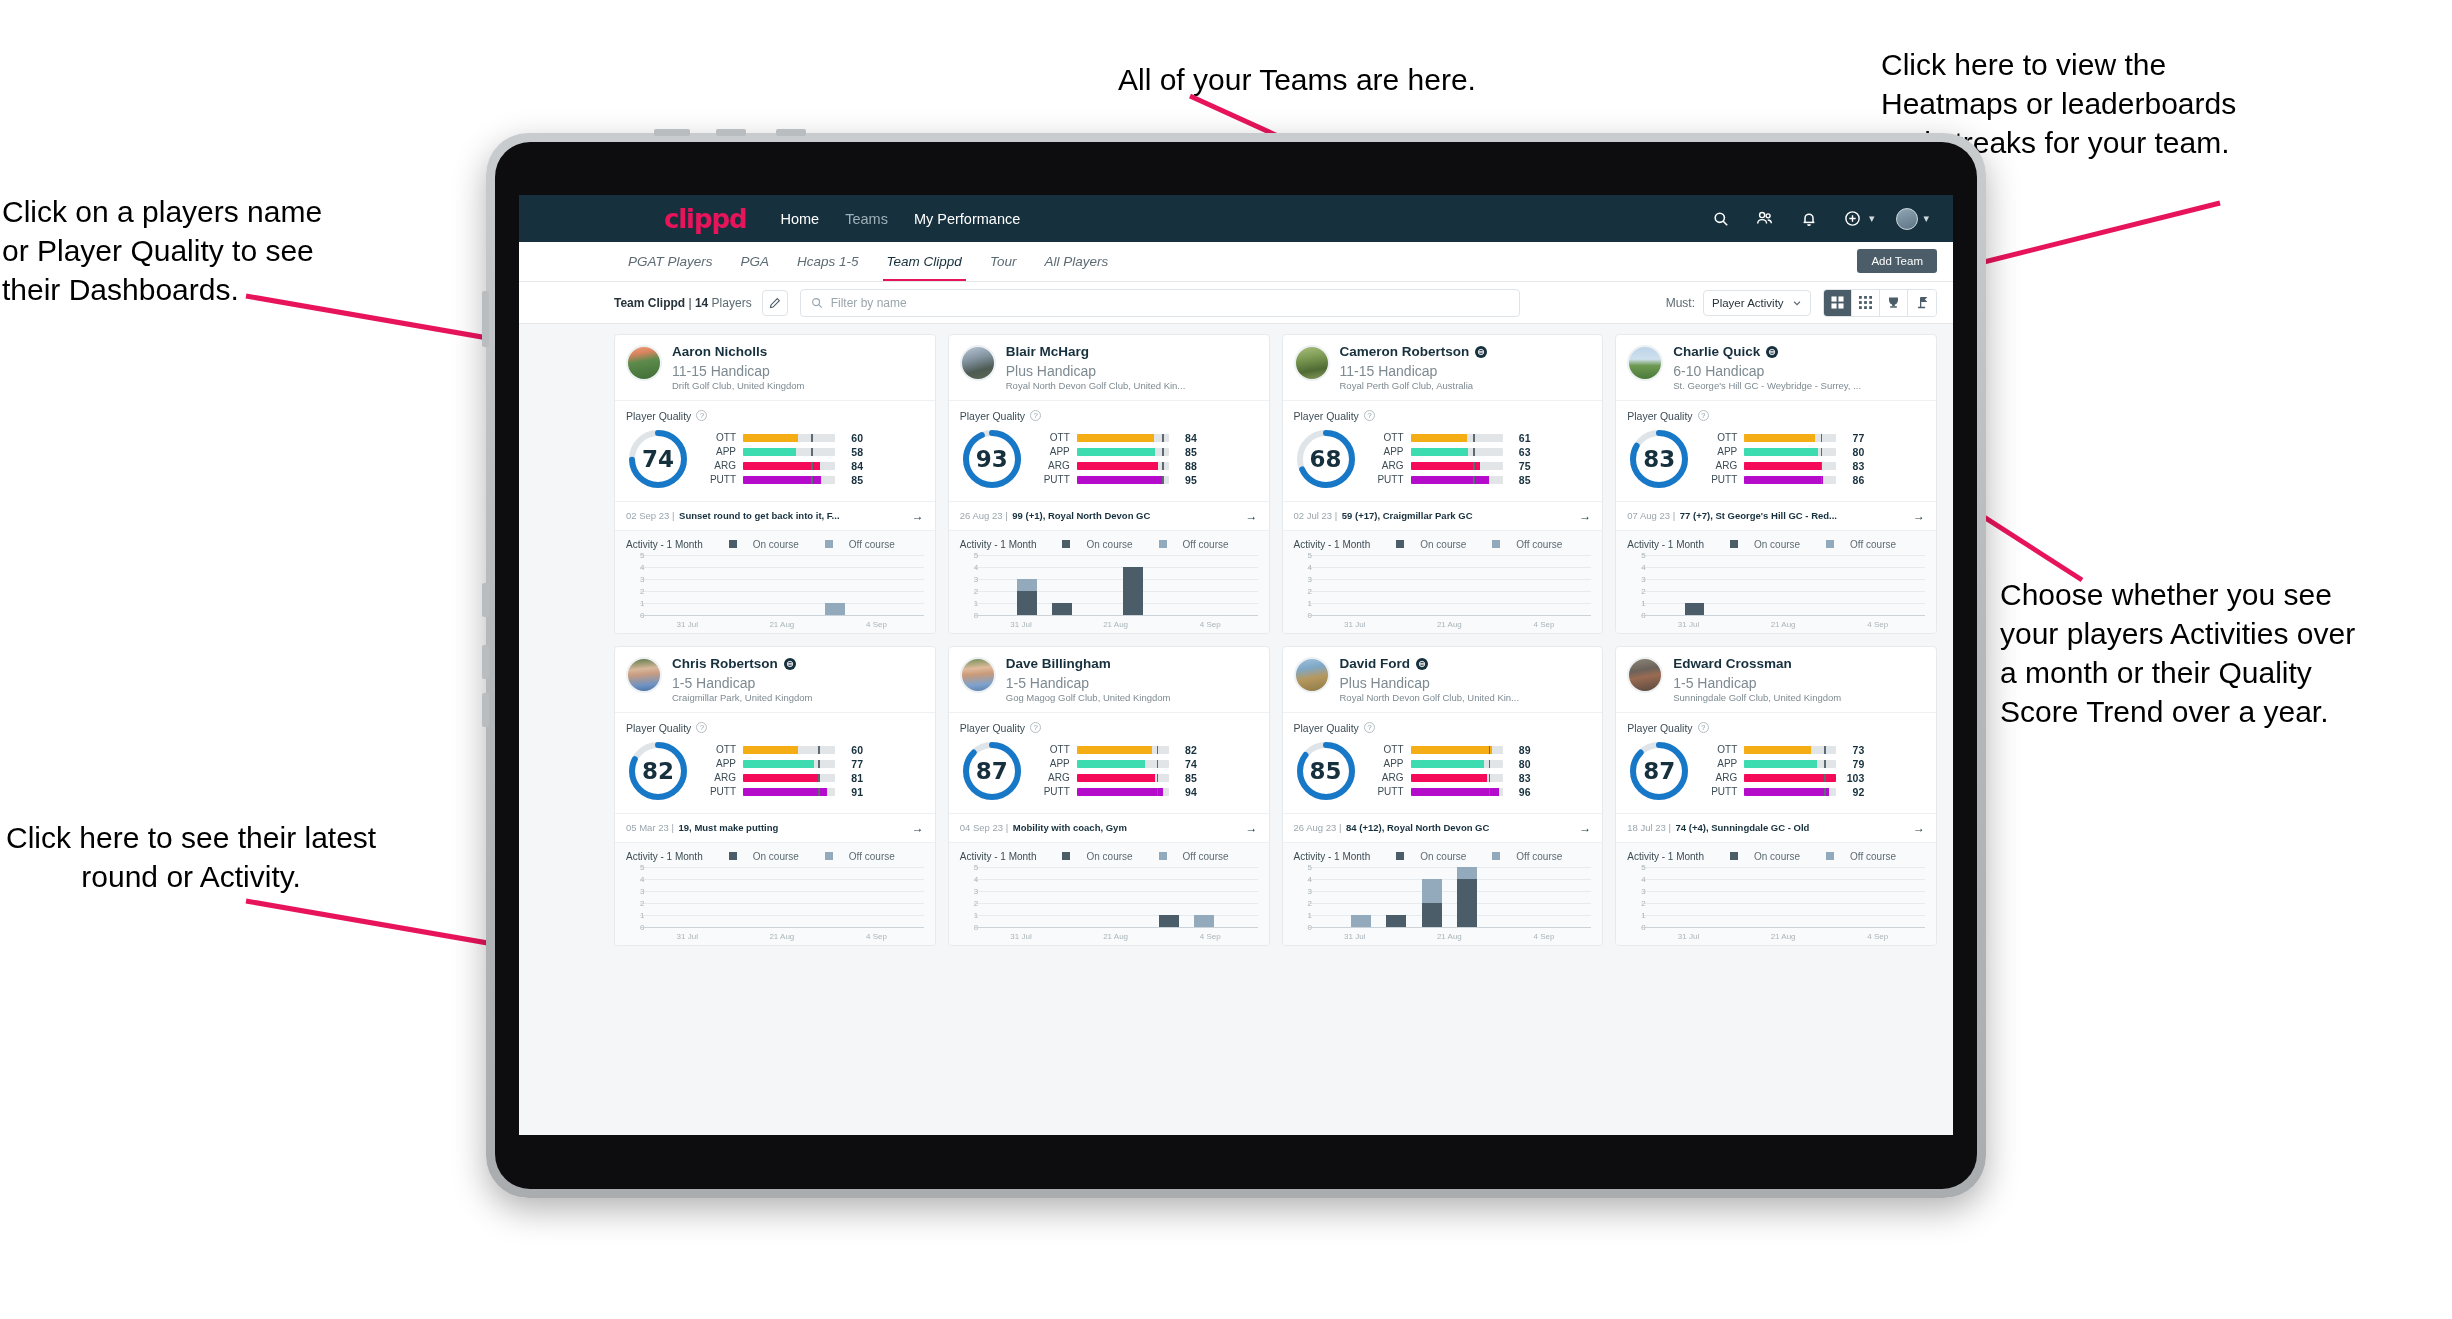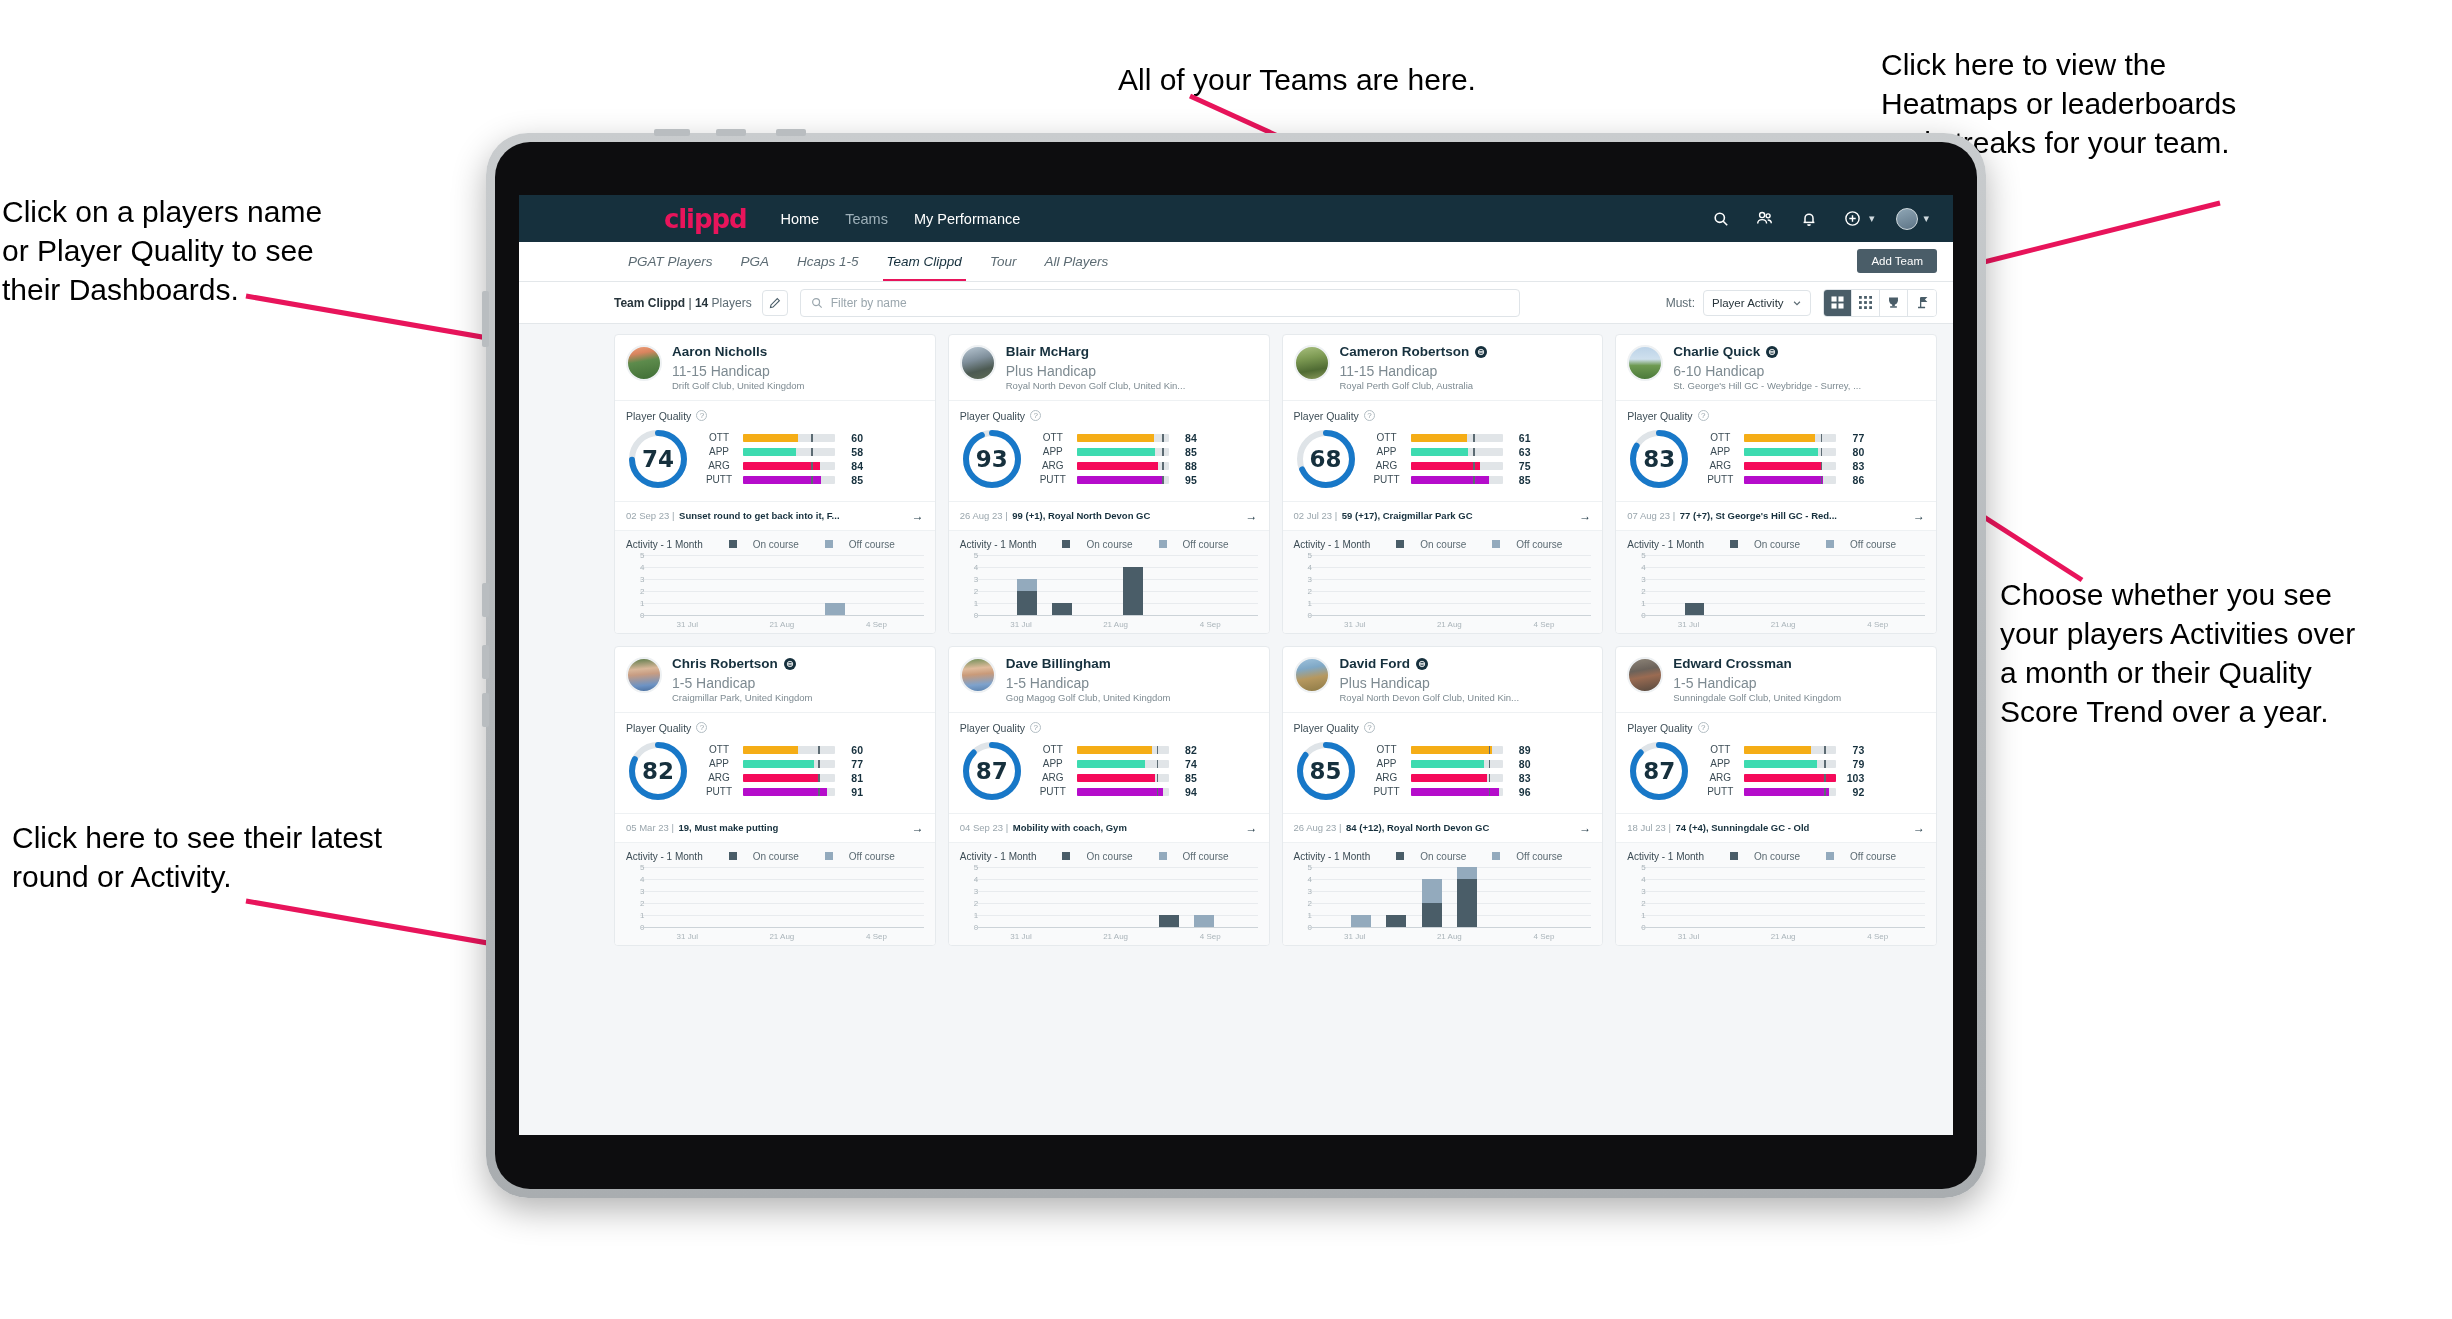--- a/index.html
+++ b/index.html
@@ -198,21 +198,21 @@
   .ring svg { position: absolute; inset: 0; }
   .ring .val {
     position: absolute; inset: 0; display: flex;
     align-items: center; justify-content: center;
     font-size: 23px; font-weight: 700; color: #16303d;
     font-family: "DejaVu Sans", sans-serif;
   }
   .metrics { flex: 1; }
   .mrow { display: flex; align-items: center; height: 14px; }
   .mlbl {
-    width: 34px; font-size: 10px; color: #3c4c55; text-align: center;
+    width: 34px; font-size: 10px; color: #3c4c55; text-align: right;
     margin-right: 7px; font-family: "Liberation Sans", sans-serif;
   }
   .mbar {
     flex: 1; height: 8px; background: #e1e5e8; border-radius: 1px;
     position: relative; overflow: hidden; max-width: 92px;
   }
   .mfill { position: absolute; left: 0; top: 0; bottom: 0; }
   .mtick { position: absolute; top: 0; bottom: 0; width: 1.6px; background: #5c6b73; }
   .mval {
     width: 28px; text-align: right; font-size: 10.5px;
@@ -266,21 +266,21 @@
       <div class="anno" style="left: 1881px; top: 45px;">Click here to view the
 Heatmaps or leaderboards
 and streaks for your team.</div>
       <div class="anno" style="left: 2px; top: 192px;">Click on a players name
 or Player Quality to see
 their Dashboards.</div>
       <div class="anno" style="left: 2000px; top: 575px;">Choose whether you see
 your players Activities over
 a month or their Quality
 Score Trend over a year.</div>
-      <div class="anno" style="left: 12px; top: 818px;">Click here to see their latest
+      <div class="anno" style="left: 6px; top: 818px; text-align: center;">Click here to see their latest
 round or Activity.</div>
     </div>
 
   <svg class="arrow" style="left:1180px;top:90px;width:200px;height:90px" viewBox="0 0 200 90">
     <path d="M10 6 L168 78" stroke="#e8145b" stroke-width="5" fill="none"></path>
     <path d="M168 78 L146 72 L160 56 Z" fill="#e8145b"></path>
   </svg>
 
   <svg class="arrow" style="left:1790px;top:195px;width:440px;height:120px" viewBox="0 0 440 120">
     <path d="M430 8 L30 108" stroke="#e8145b" stroke-width="5" fill="none"></path>

